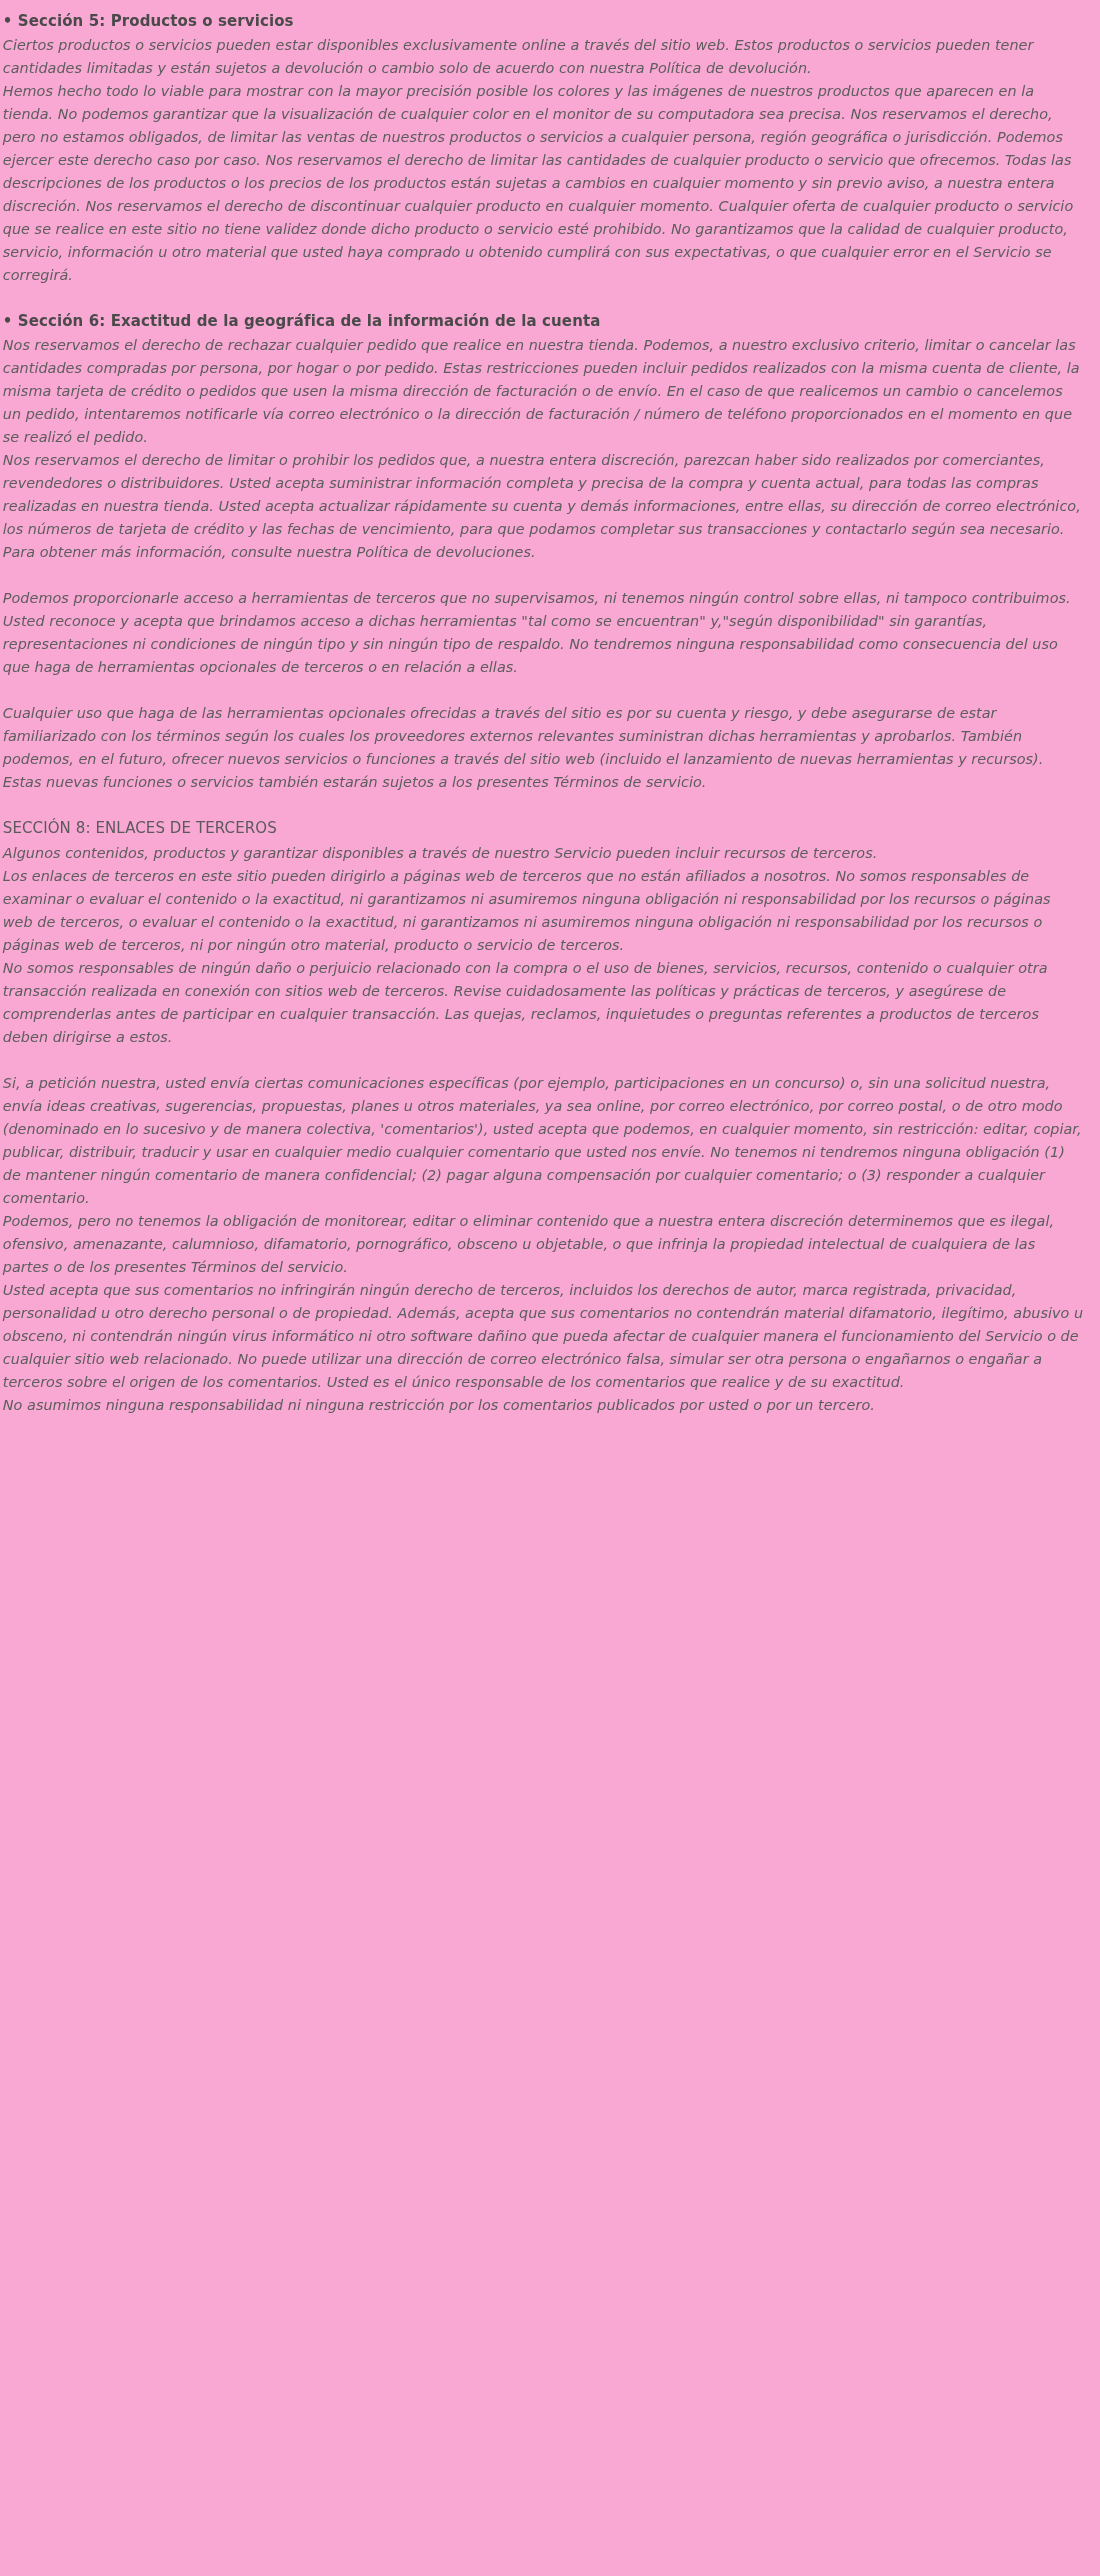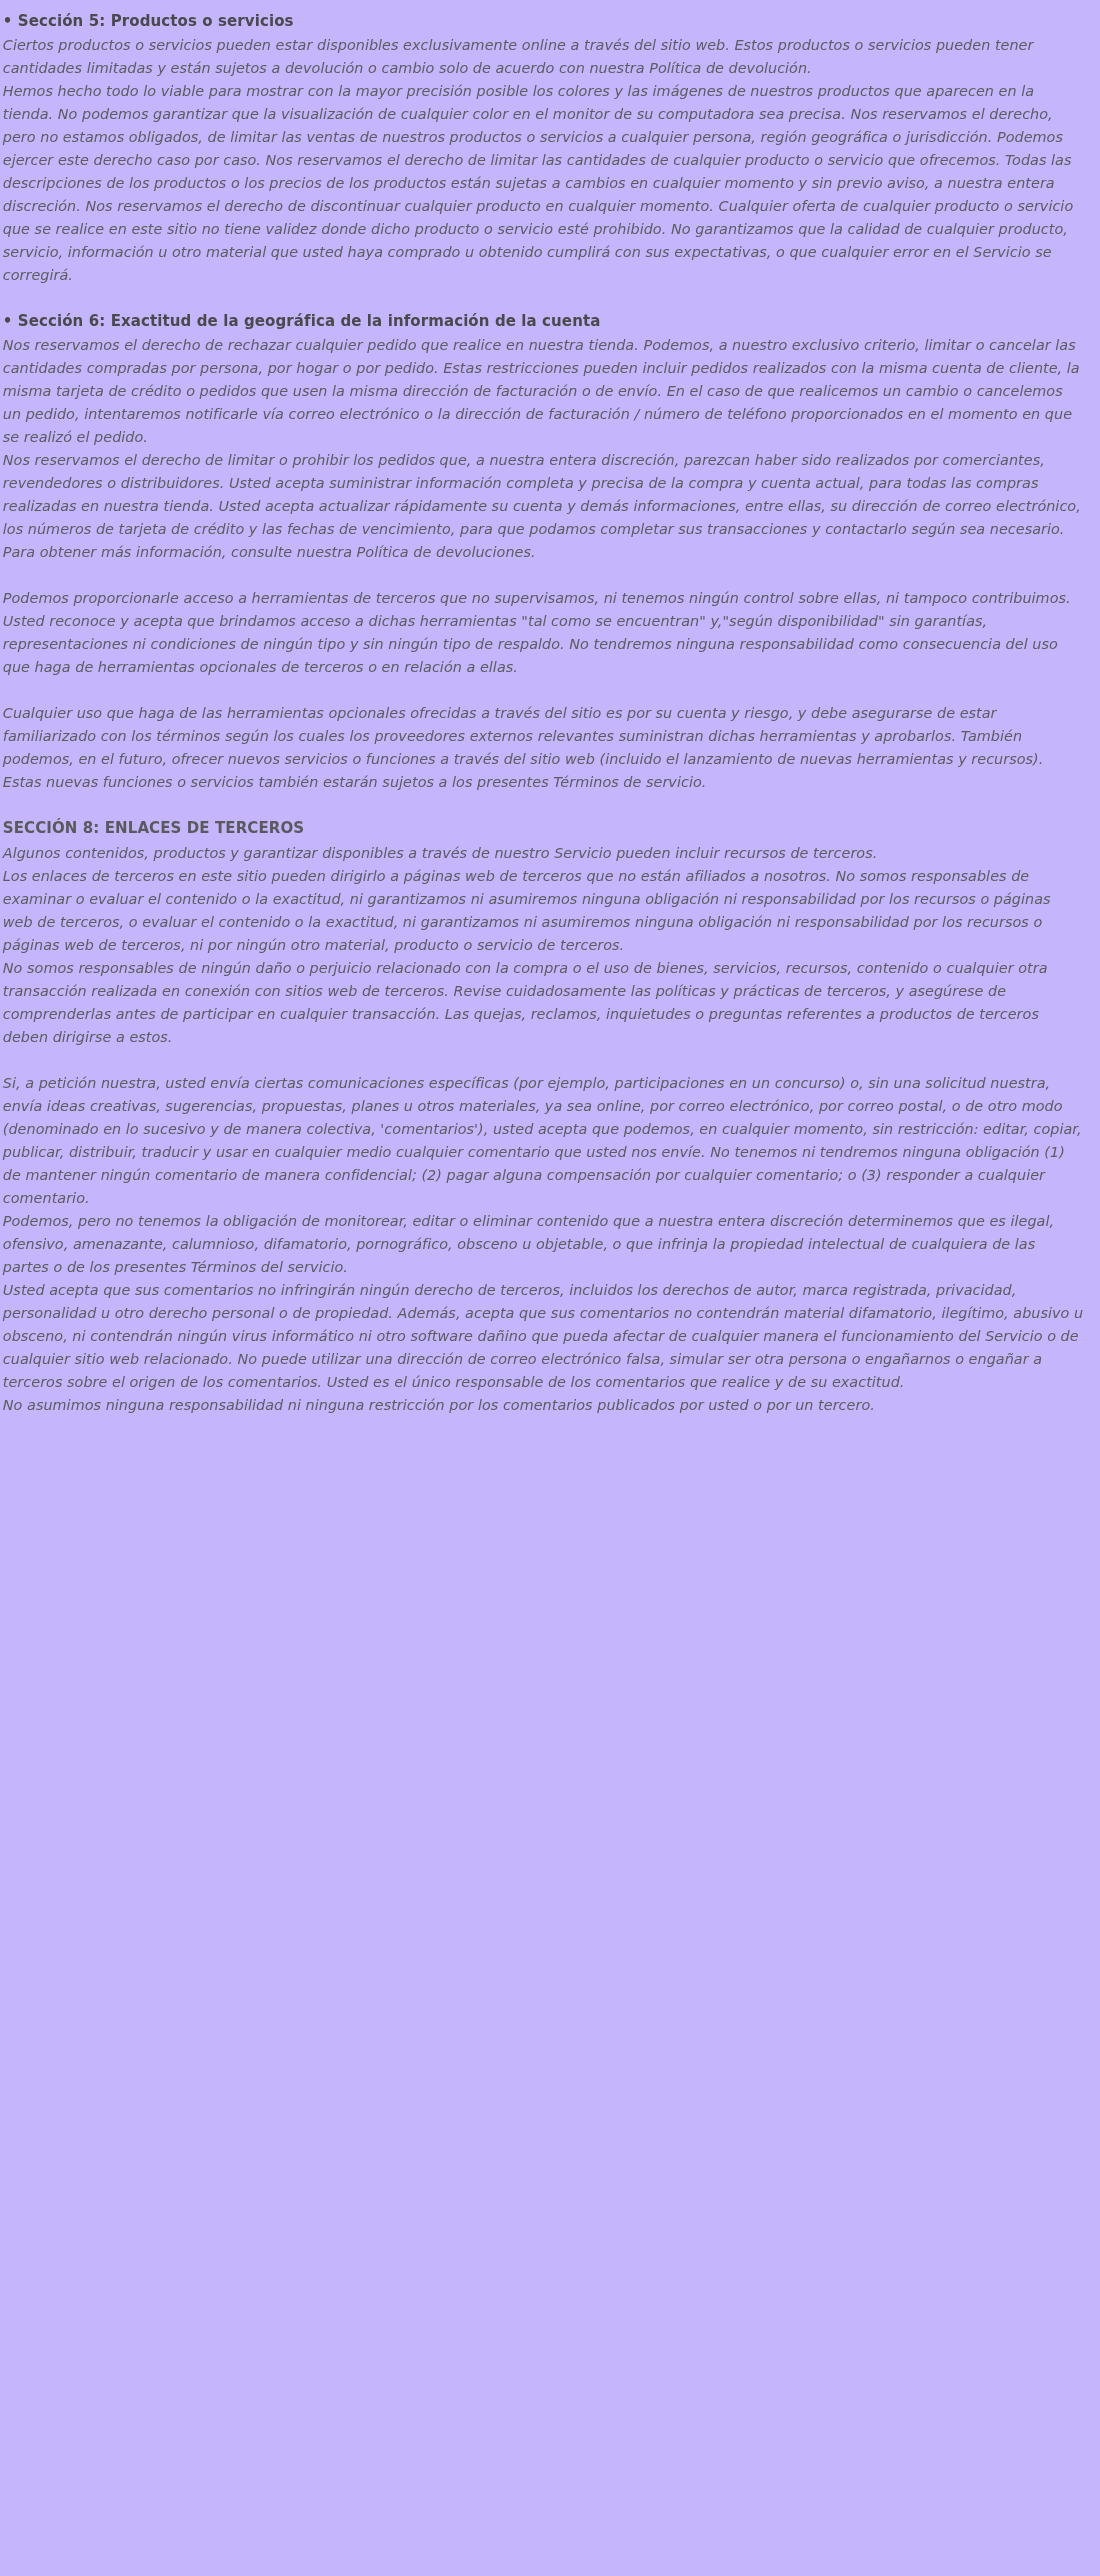--- a/index.html
+++ b/index.html
@@ -11,37 +11,37 @@
     width: 1101px;
     font-family: "DejaVu Sans", "Liberation Sans", sans-serif;
     color: #575757;
     -webkit-font-smoothing: antialiased;
   }
   .page {
     width: 1101px;
     min-height: 2576px;
     box-sizing: border-box;
     padding: 9.6px 16.5px 27.5px 2.8px;
-    background: #c4b5fd;
+    background: #f9a8d4;
   }
   .section {
     margin: 0;
   }
   h2.heading {
     font-size: 15px;
     line-height: 23px;
     font-weight: bold;
     color: #4a4a4a;
     margin: 0 0 1.4px 0;
     letter-spacing: 0.1px;
   }
   h2.heading-plain {
     font-size: 15px;
     line-height: 23px;
-    font-weight: bold;
+    font-weight: normal;
     color: #5a5a5a;
     margin: 0 0 1.4px 0;
     letter-spacing: 0.1px;
   }
   p.para {
     font-size: 14.4px;
     line-height: 23px;
     margin: 0;
     color: #5d5d5d;
     letter-spacing: 0.03px;

